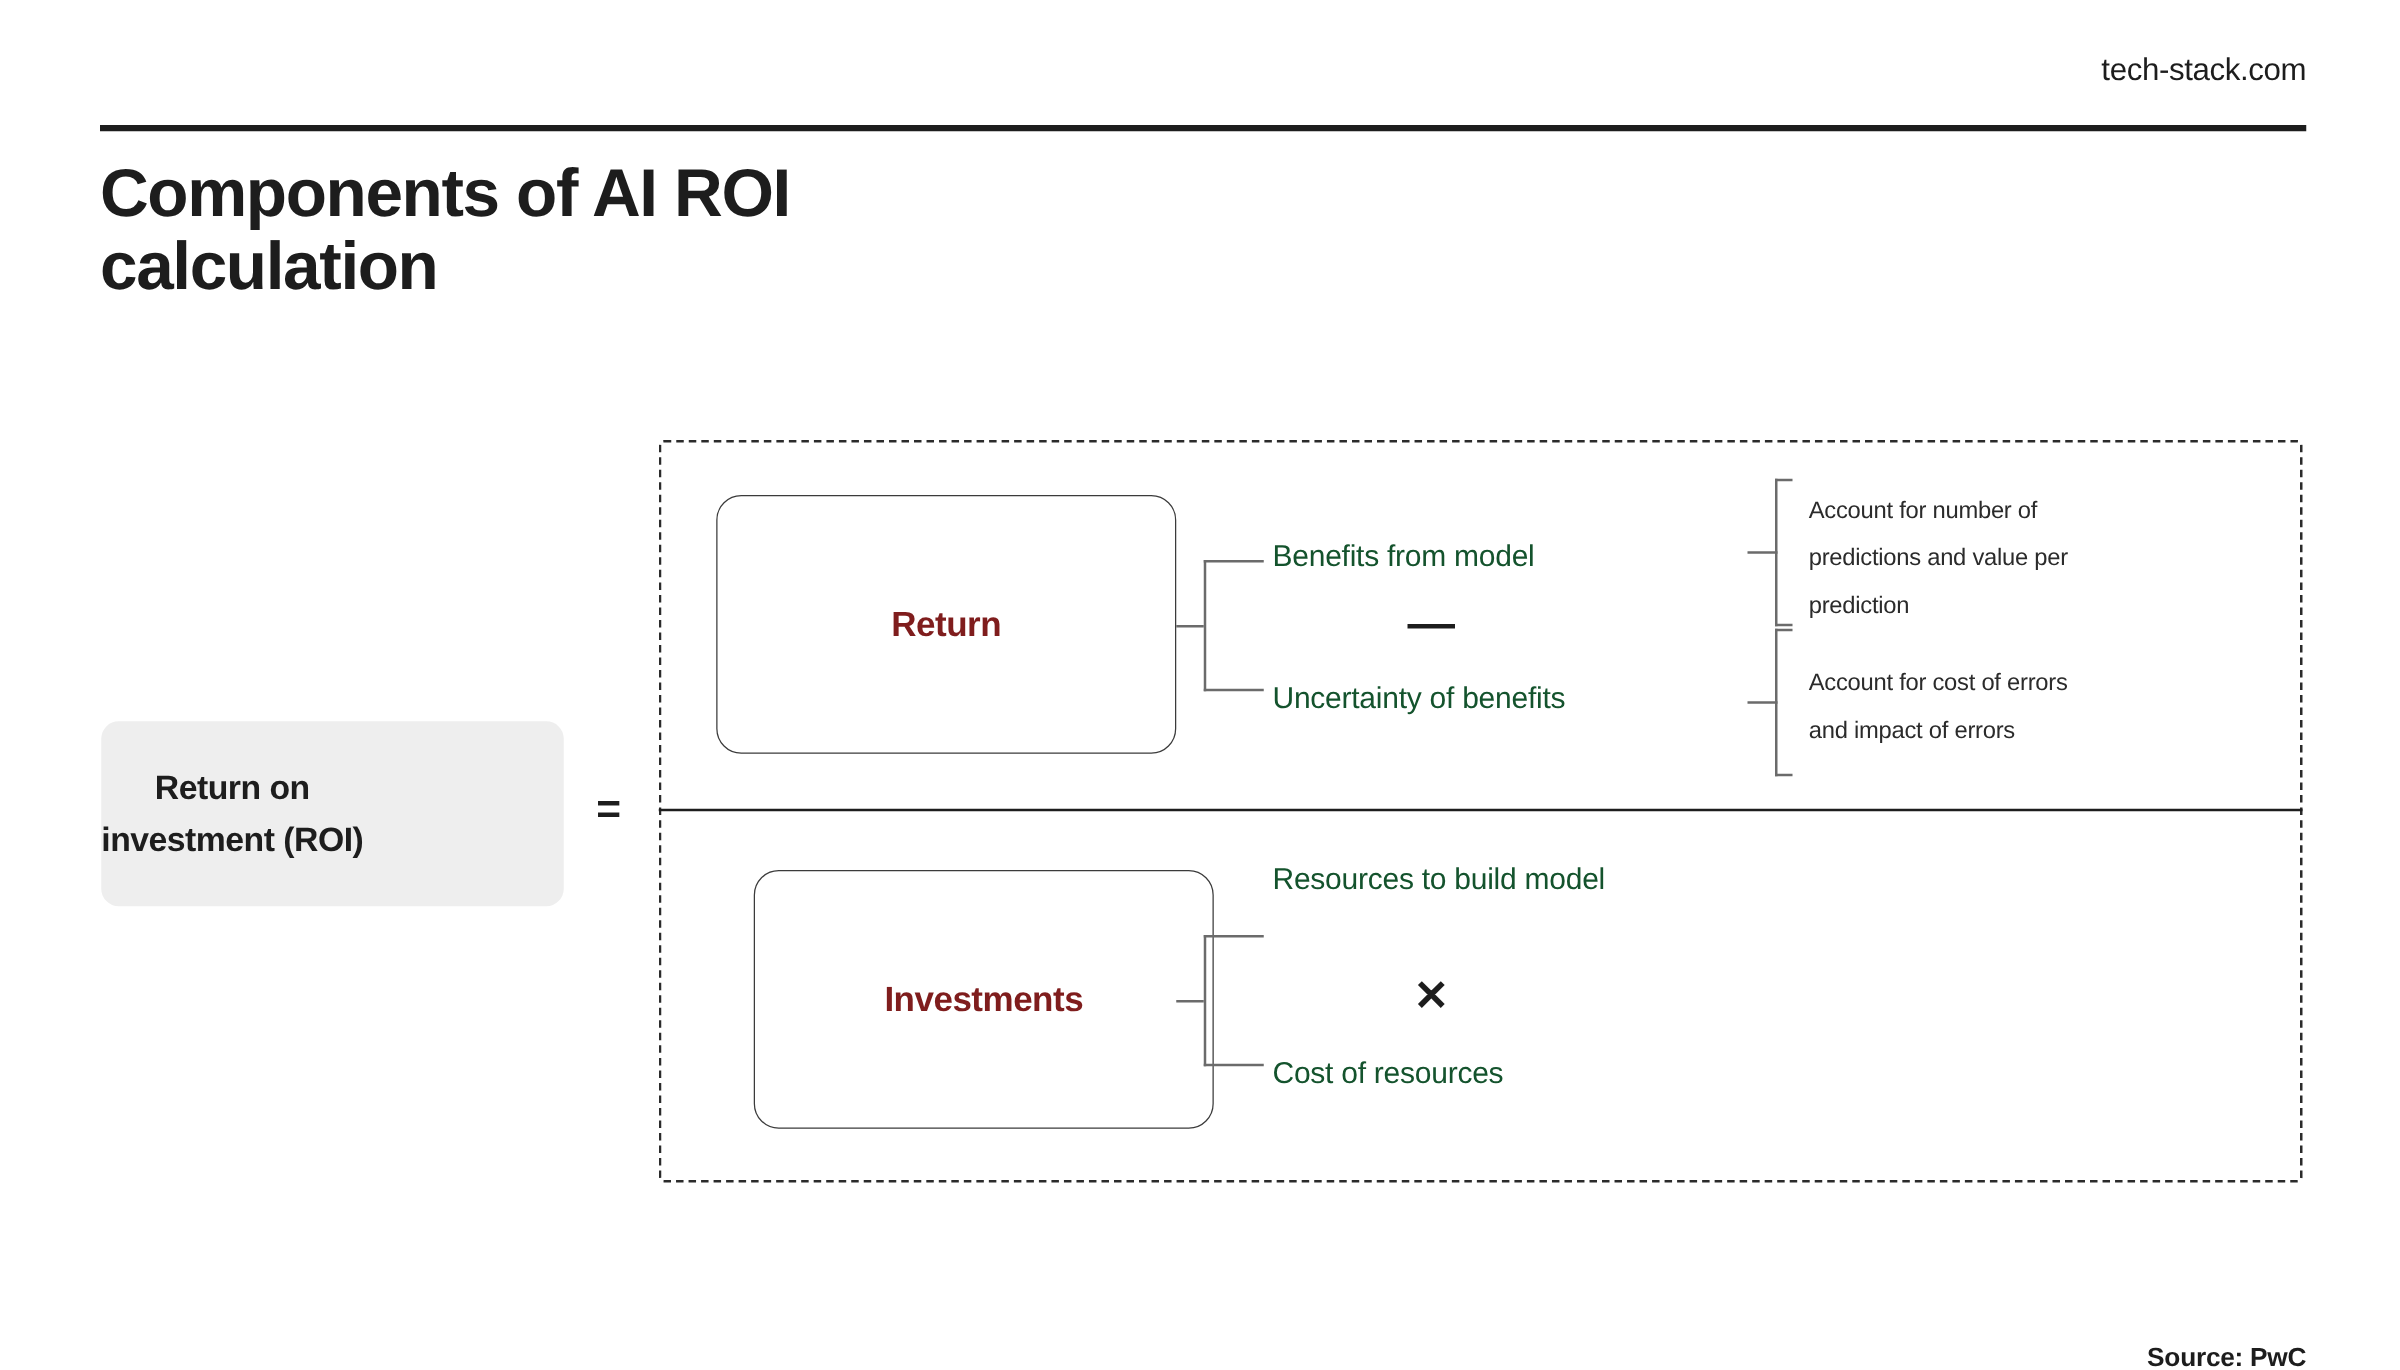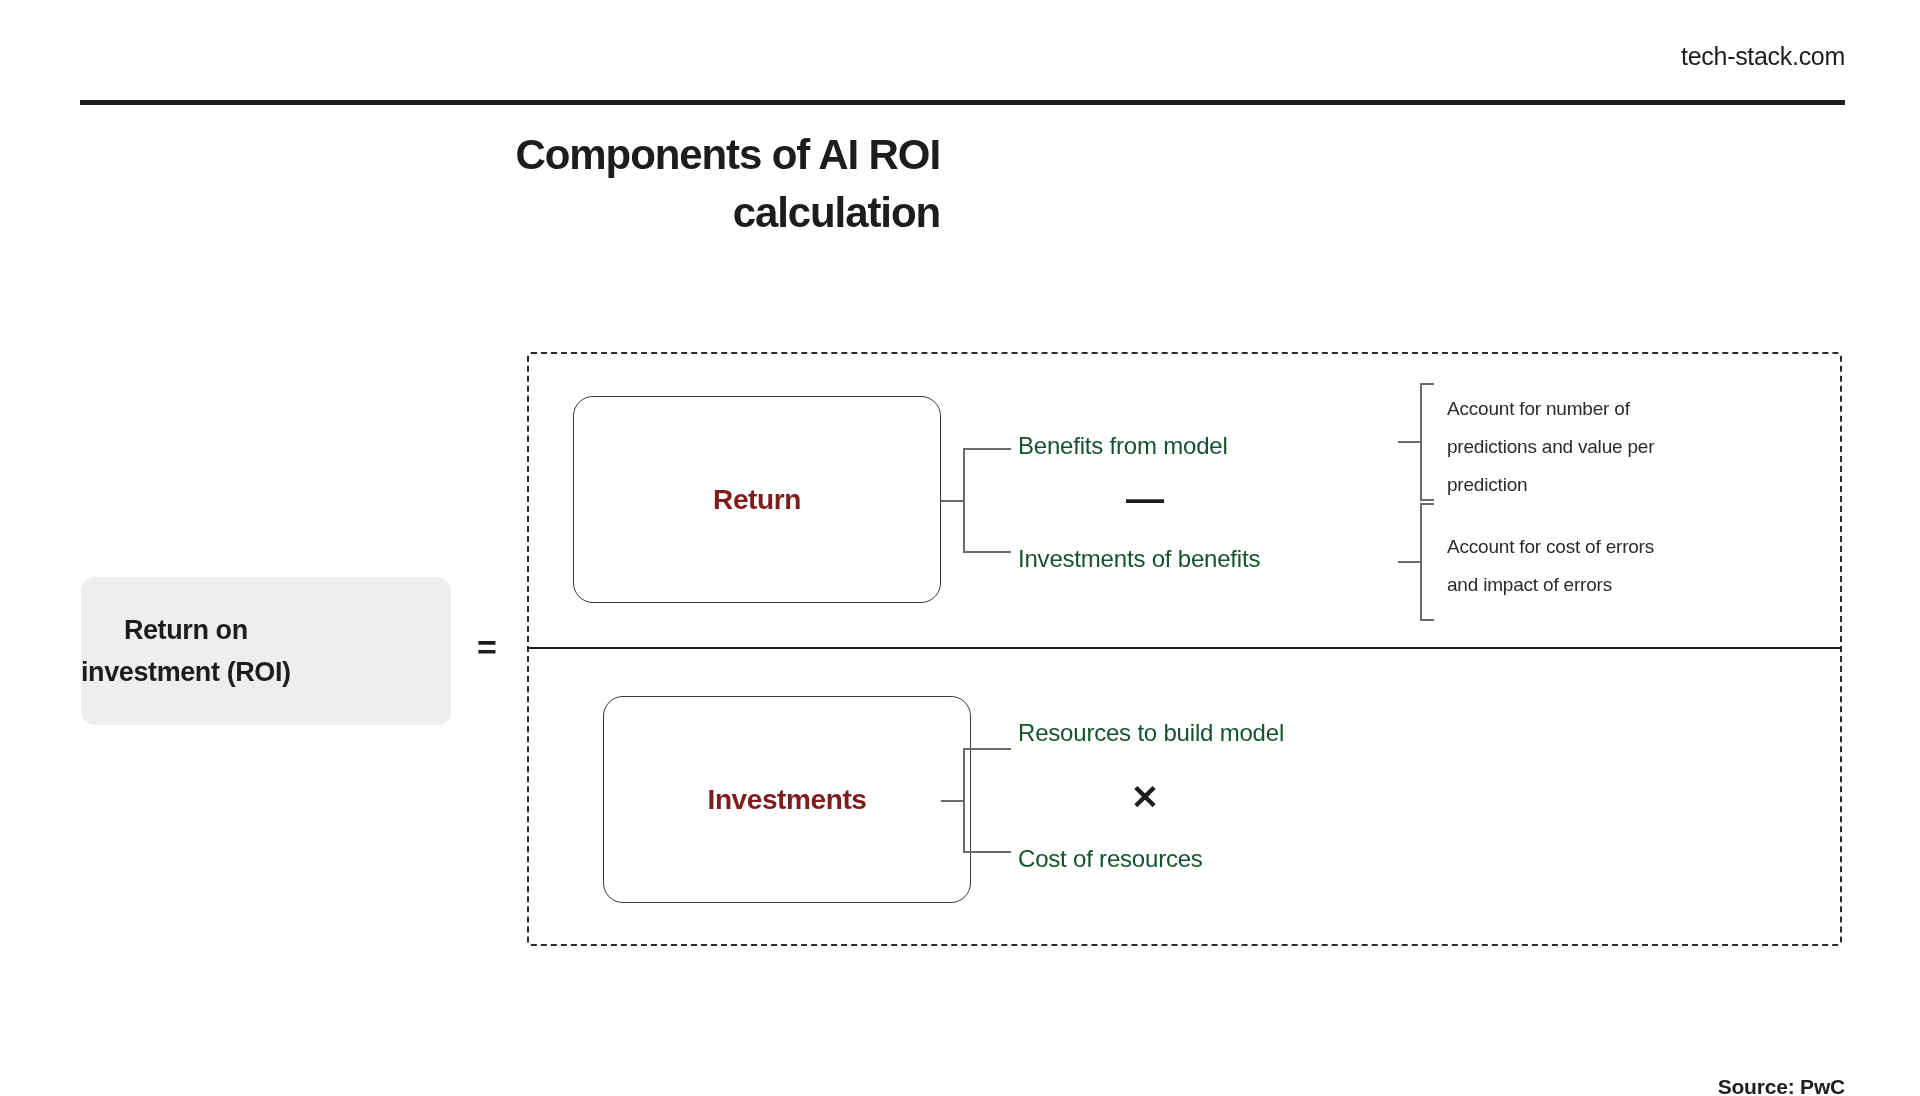--- a/index.html
+++ b/index.html
@@ -35,27 +35,26 @@
     top: 100px;
     width: 1765px;
     height: 5px;
     background: #1d1d1d;
   }
   .page-title {
     position: absolute;
     left: 80px;
     top: 126px;
     width: 860px;
-    font-size: 42px;
+    font-size: 54px;
     line-height: 58px;
     font-weight: 700;
     letter-spacing: -1.1px;
     color: #1d1d1d;
     white-space: pre-line;
-    text-align: right;
   }
 
   
   .roi-pill {
     position: absolute;
     left: 81px;
     top: 577px;
     width: 370px;
     height: 148px;
     background: #eeeeee;
@@ -162,21 +161,21 @@
     position: absolute;
     left: 1018px;
     font-size: 24px;
     line-height: 34px;
     letter-spacing: -0.2px;
     color: #14532d;
     white-space: nowrap;
   }
   #mid-benefits     { top: 429px; }
   #mid-uncertainty  { top: 542px; }
-  #mid-resources    { top: 716px; }
+  #mid-resources    { top: 687px; }
   #mid-cost         { top: 842px; }
 
   .operator {
     position: absolute;
     font-weight: 700;
     color: #1d1d1d;
     text-align: center;
     width: 60px;
   }
   #op-minus { left: 1115px; top: 480px; font-size: 38px; line-height: 38px; }
@@ -265,21 +264,21 @@
     <span class="stem"></span>
     <span class="spine"></span>
     <span class="arm top"></span>
     <span class="arm bottom"></span>
   </div>
 
   <div class="mid-text" id="mid-benefits">Benefits from model</div>
 
   <div class="operator" id="op-minus">—</div>
 
-  <div class="mid-text" id="mid-uncertainty">Investments of benefits</div>
+  <div class="mid-text" id="mid-uncertainty">Uncertainty of benefits</div>
 
   <div class="sq-bracket" id="rb-1">
     <span class="stem"></span>
     <span class="body"></span>
   </div>
   <div class="right-text" id="right-text-1">Account for number of
 predictions and value per
 prediction</div>
 
   <div class="sq-bracket" id="rb-2">

